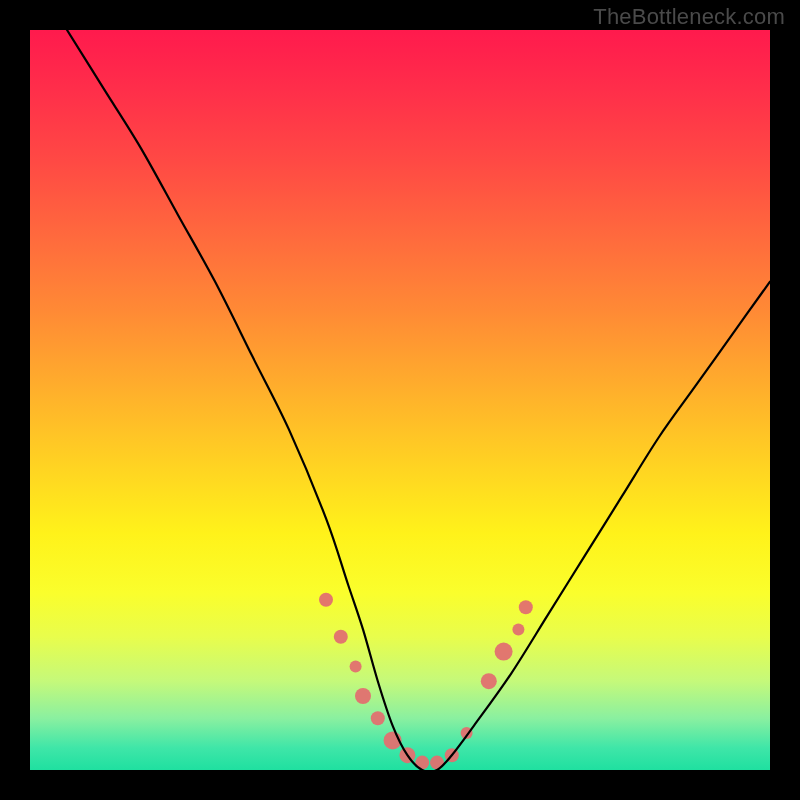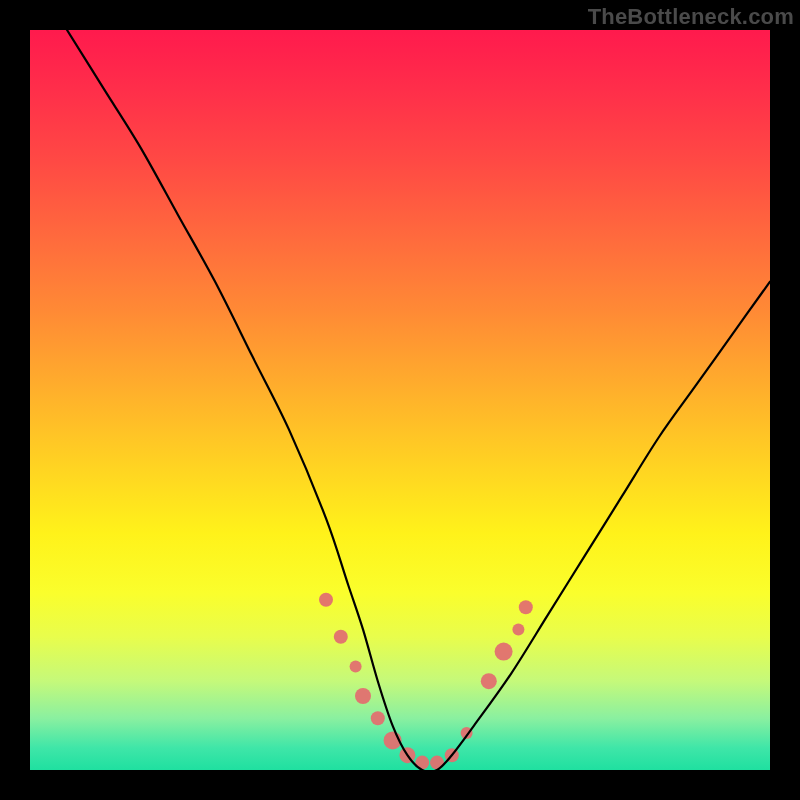--- a/index.html
+++ b/index.html
@@ -38,24 +38,24 @@
       #e8fd4c 82%,
       #c5f97a 88%,
       #8af0a0 93%,
       #3fe6a8 97%,
       #1fe0a0 100%
     );
   }
   .watermark {
     position: absolute;
     top: 4px;
-    right: 6px;
+    right: 15px;
     color: #4a4a4a;
     font-size: 22px;
-    font-weight: 700;
+    font-weight: 400;
     letter-spacing: 0.2px;
     z-index: 10;
     user-select: none;
   }
   svg.curve {
     position: absolute;
     left: 0;
     top: 0;
     width: 740px;
     height: 740px;

